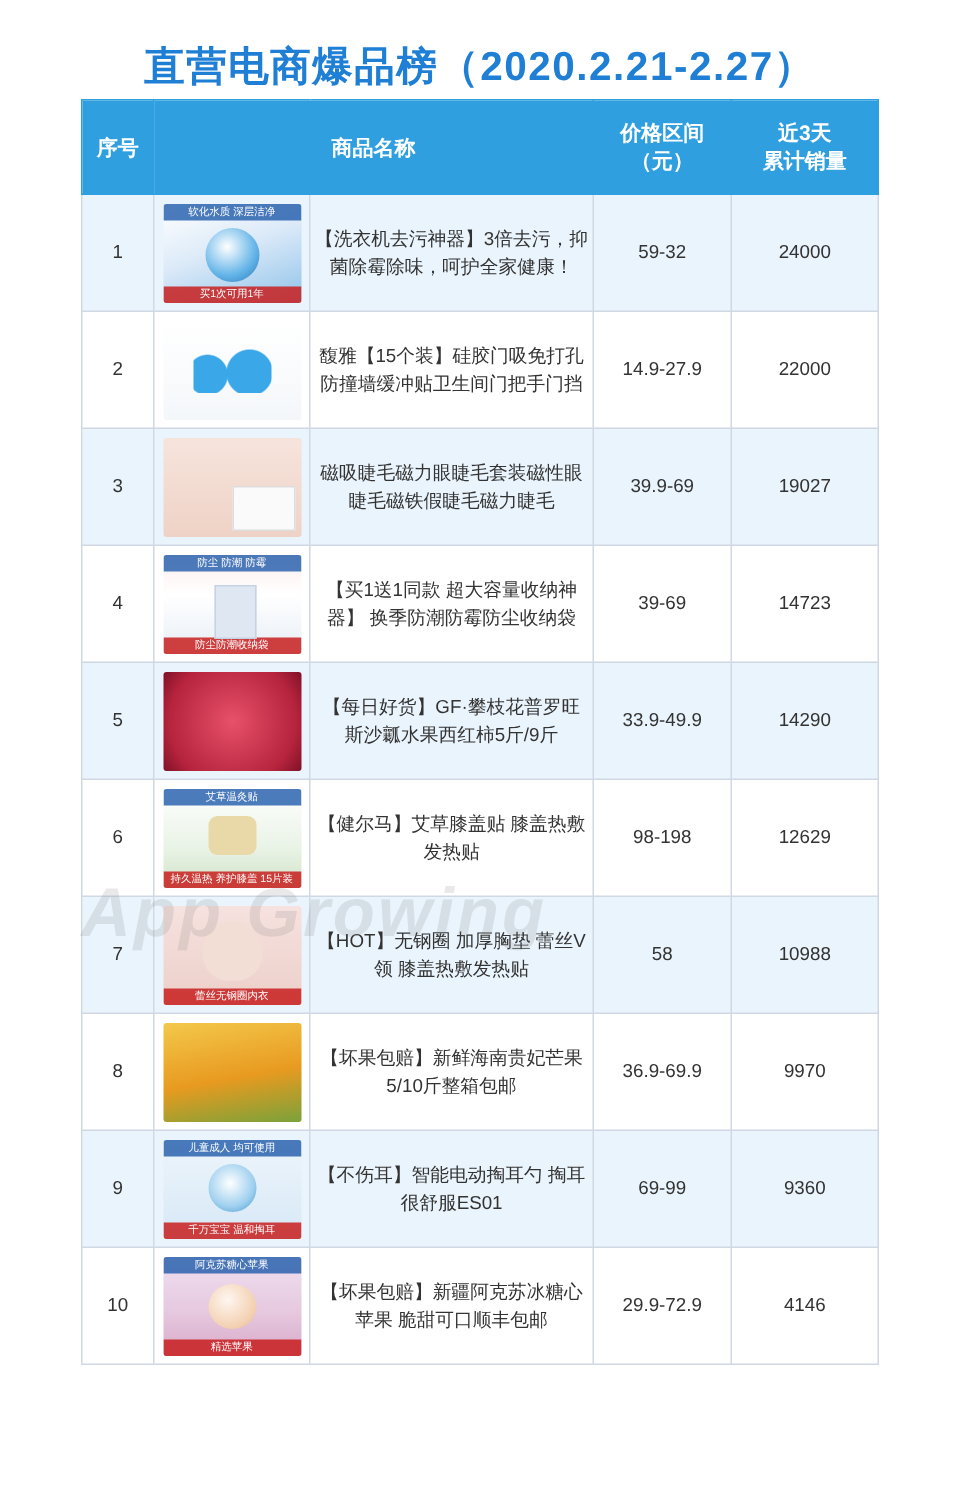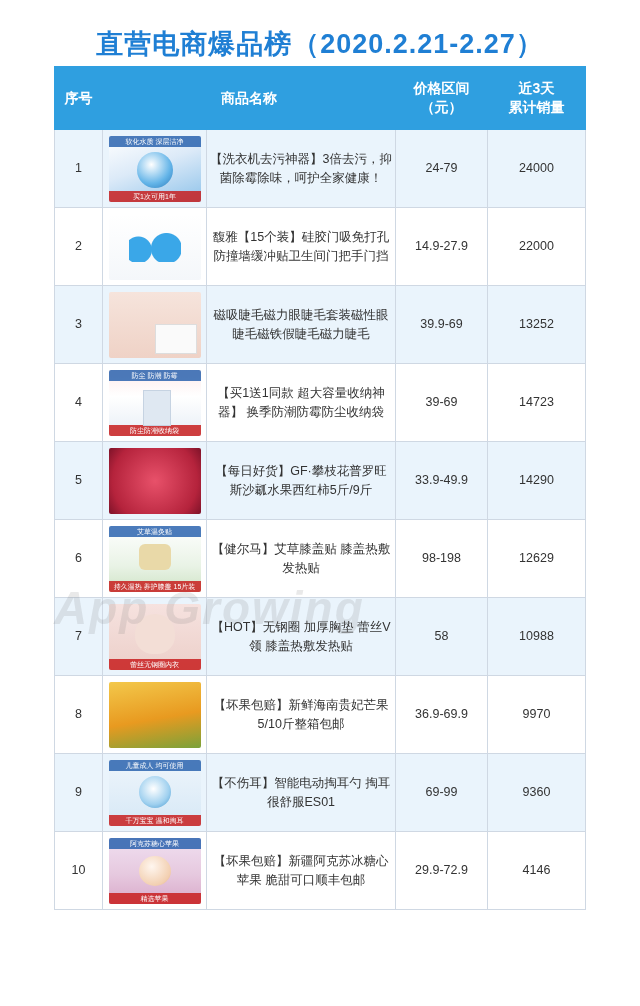--- a/index.html
+++ b/index.html
@@ -190,40 +190,40 @@
       <tbody id="rank-body">
           <tr class="odd">
             <td class="idx">1</td>
             <td>
               <div class="thumb th1">
                 <div class="t-top">软化水质 深层洁净</div>
                 <div class="t-label">买1次可用1年</div>
               </div>
             </td>
             <td class="name">【洗衣机去污神器】3倍去污，抑菌除霉除味，呵护全家健康！</td>
-            <td>24-79</td>
+            <td>59-32</td>
             <td>24000</td>
           </tr>
           <tr class="even">
             <td class="idx">2</td>
             <td>
               <div class="thumb th2"></div>
             </td>
             <td class="name">馥雅【15个装】硅胶门吸免打孔防撞墙缓冲贴卫生间门把手门挡</td>
             <td>14.9-27.9</td>
             <td>22000</td>
           </tr>
           <tr class="odd">
             <td class="idx">3</td>
             <td>
               <div class="thumb th3"></div>
             </td>
             <td class="name">磁吸睫毛磁力眼睫毛套装磁性眼睫毛磁铁假睫毛磁力睫毛</td>
             <td>39.9-69</td>
-            <td>13252</td>
+            <td>19027</td>
           </tr>
           <tr class="even">
             <td class="idx">4</td>
             <td>
               <div class="thumb th4">
                 <div class="t-top">防尘 防潮 防霉</div>
                 <div class="t-label">防尘防潮收纳袋</div>
               </div>
             </td>
             <td class="name">【买1送1同款 超大容量收纳神器】 换季防潮防霉防尘收纳袋</td>

